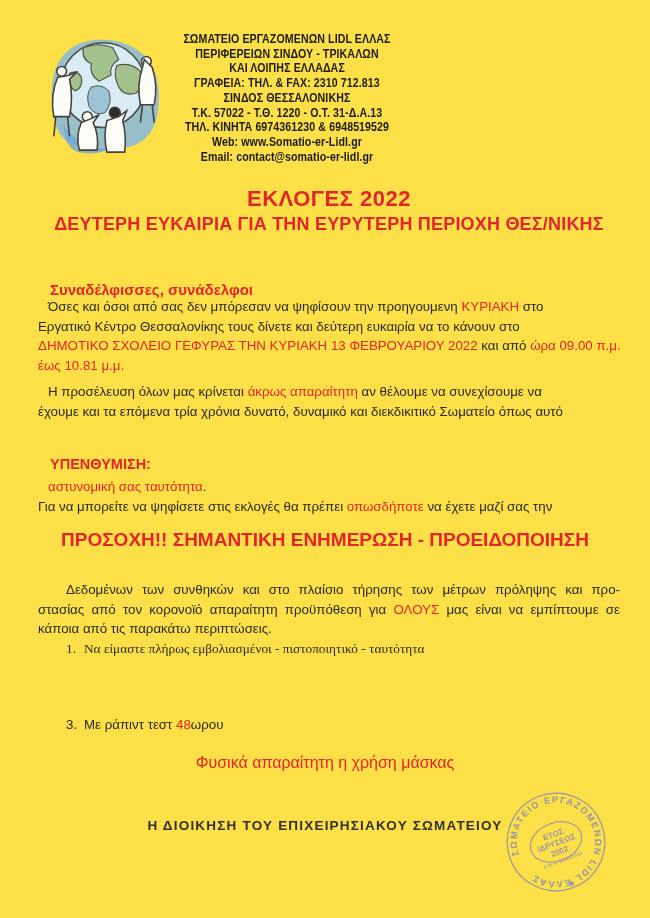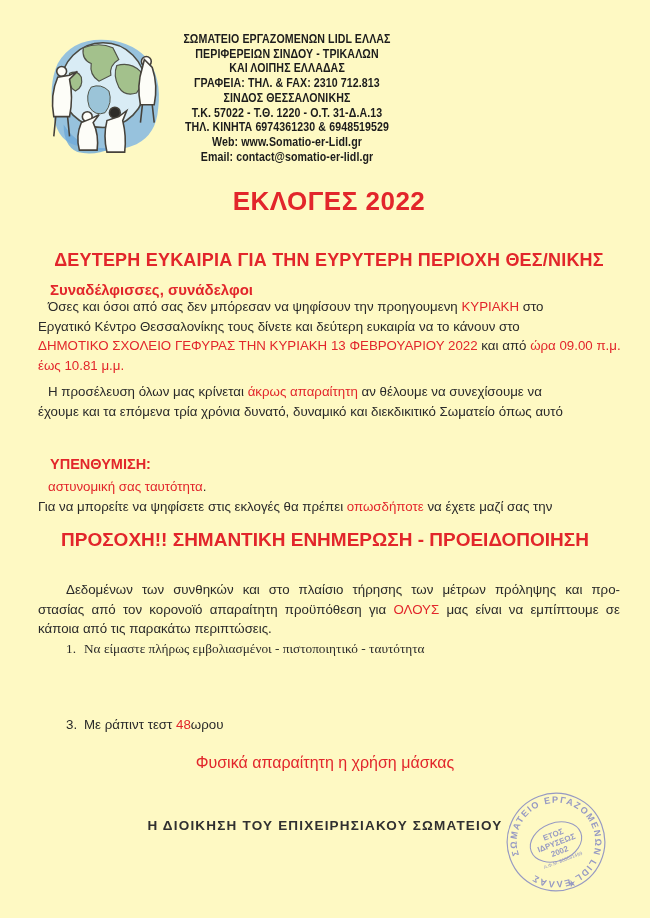--- a/index.html
+++ b/index.html
@@ -1,32 +1,32 @@
 <!DOCTYPE html>
 <html><head>
 <meta charset="utf-8">
 <style>
   html,body{margin:0;padding:0;background:#ffffff;}
   .page{
-    position:relative;width:650px;height:918px;background:#fef9c3;overflow:hidden;
+    position:relative;width:650px;height:918px;background:#fde047;overflow:hidden;
     font-family:"Liberation Sans","DejaVu Sans",sans-serif;color:#262626;
   }
   .abs{position:absolute;}
   
   .logo{left:40px;top:26px;width:128px;height:136px;}
   .org{
     left:127px;top:32px;width:320px;text-align:center;white-space:nowrap;
     font-weight:bold;font-size:12.5px;line-height:14.7px;color:#1c1c1c;
     transform:scaleX(.85);transform-origin:50% 0;letter-spacing:.1px;
   }
   
   .title1{left:0;top:186px;width:100%;padding-left:8px;box-sizing:border-box;text-align:center;
-    font-weight:bold;font-size:26px;color:#e2262b;letter-spacing:.5px;}
+    font-weight:bold;font-size:22px;color:#e2262b;letter-spacing:.5px;}
   .title2{left:0;top:214px;width:100%;padding-left:8px;box-sizing:border-box;text-align:center;
-    font-weight:bold;font-size:18px;color:#e2262b;letter-spacing:.2px;margin-top:36px;}
+    font-weight:bold;font-size:18px;color:#e2262b;letter-spacing:.2px;}
   .salut{left:50px;top:281px;font-weight:bold;font-size:15px;color:#e2262b;}
   
   .para{left:38px;width:582px;font-size:13.3px;line-height:19.5px;color:#2a2a2a;}
   .para .line{white-space:nowrap;}
   .p1{top:297px;} .p1 .line:first-child{padding-left:10px;}
   .p2{top:382px;} .p2 .line:first-child{padding-left:10px;}
   .rem-head{left:50px;top:456px;font-weight:bold;font-size:14.5px;color:#e2262b;}
   .p3{top:477px;} .p3 .line:first-child{padding-left:10px;}
   .warn-head{left:0;top:529px;width:100%;text-align:center;font-weight:bold;font-size:19px;color:#e2262b;}
   .p4{top:580px;}

